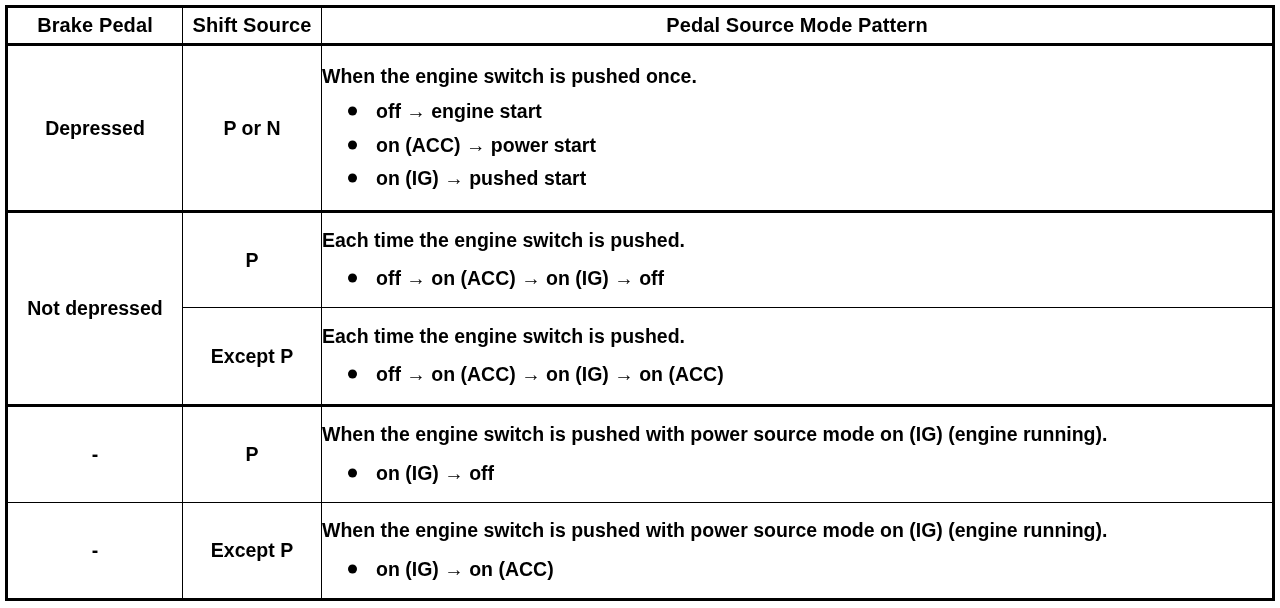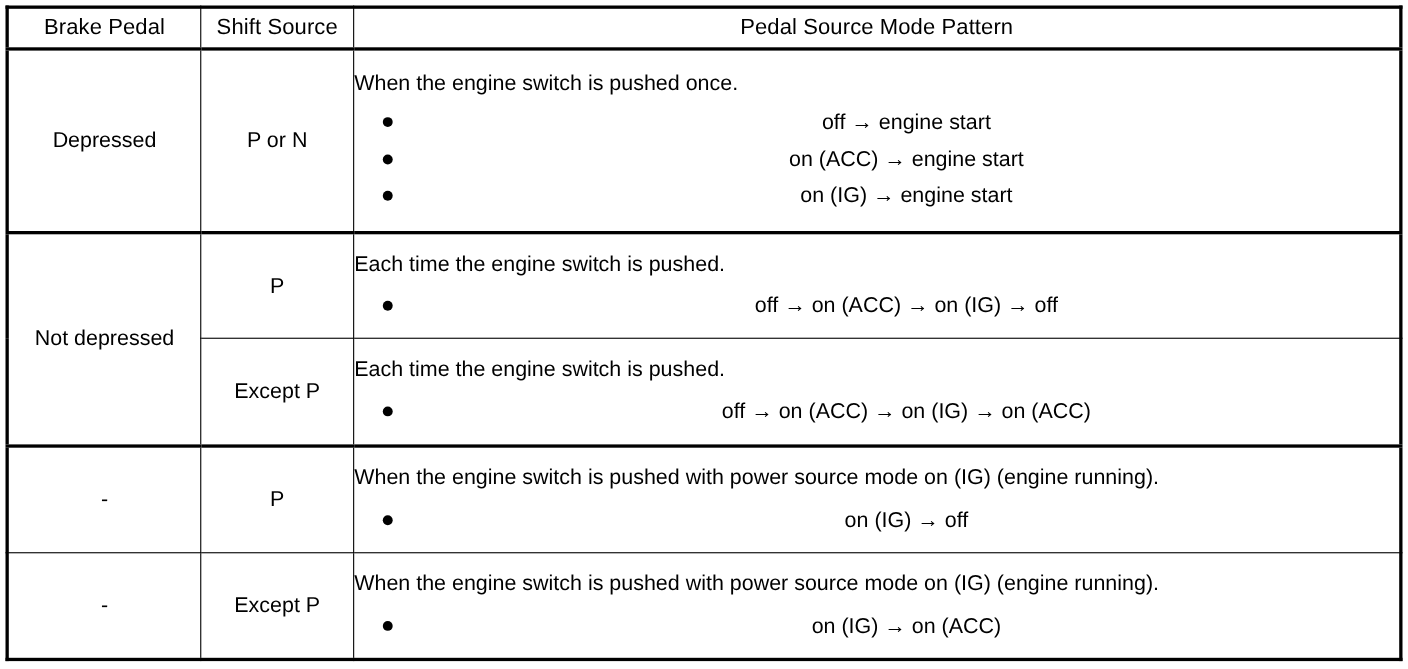--- a/index.html
+++ b/index.html
@@ -35,32 +35,32 @@
   table.spec col.c-shift  { width: 139px; }
   table.spec col.c-mode   { width: 952px; }
 
   table.spec th,
   table.spec td {
     border: 1px solid #000000;
     padding: 0;
     vertical-align: middle;
     font-size: 19.5px;
     line-height: 1.25;
-    font-weight: normal;
+    font-weight: bold;
   }
 
   
   table.spec {
     border: 3px solid #000000;
   }
 
   
   table.spec thead th {
     border-bottom: 3px solid #000000;
-    font-weight: normal;
+    font-weight: bold;
     text-align: center;
     height: 35px;
     font-size: 20px;
     letter-spacing: 0.1px;
   }
 
   
   tr.group-top > td,
   tr.group-top > th {
     border-top: 3px solid #000000;
@@ -90,21 +90,20 @@
     padding: 0 0 0 26px;
   }
   ul.bullets.tight { margin-top: 12px; }
 
   ul.bullets li {
     position: relative;
     padding-left: 28px;
     margin: 0 0 5px 0;
     white-space: nowrap;
     line-height: 1.45;
-    text-align: center;
   }
   ul.bullets li:last-child { margin-bottom: 0; }
 
   ul.bullets li .dot {
     position: absolute;
     left: 0;
     top: 50%;
     transform: translateY(-50%);
     width: 9px;
     height: 9px;
@@ -135,22 +134,22 @@
 
     <tbody>
 
       <tr style="height:167px;">
         <td class="label-cell">Depressed</td>
         <td class="label-cell">P or N</td>
         <td class="mode-cell">
           <span class="lead">When the engine switch is pushed once.</span>
           <ul class="bullets">
             <li><span class="dot"></span><span>off → engine start</span></li>
-            <li><span class="dot"></span><span>on (ACC) → engine start</span></li>
-            <li><span class="dot"></span><span>on (IG) → engine start</span></li>
+            <li><span class="dot"></span><span>on (ACC) → power start</span></li>
+            <li><span class="dot"></span><span>on (IG) → pushed start</span></li>
           </ul>
         </td>
       </tr>
 
       <tr class="group-top" style="height:96px;">
         <td class="label-cell" rowspan="2">Not depressed</td>
         <td class="label-cell">P</td>
         <td class="mode-cell">
           <span class="lead">Each time the engine switch is pushed.</span>
           <ul class="bullets tight">

